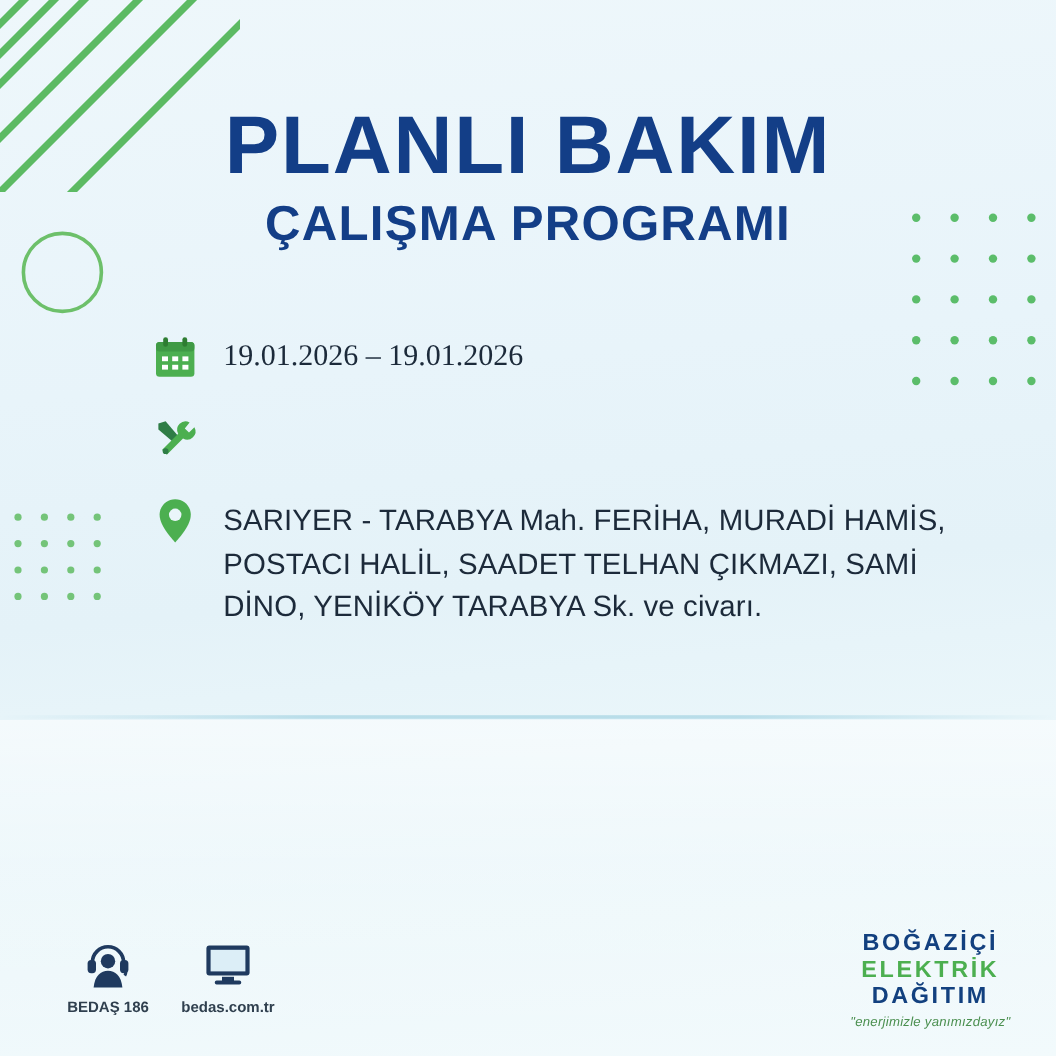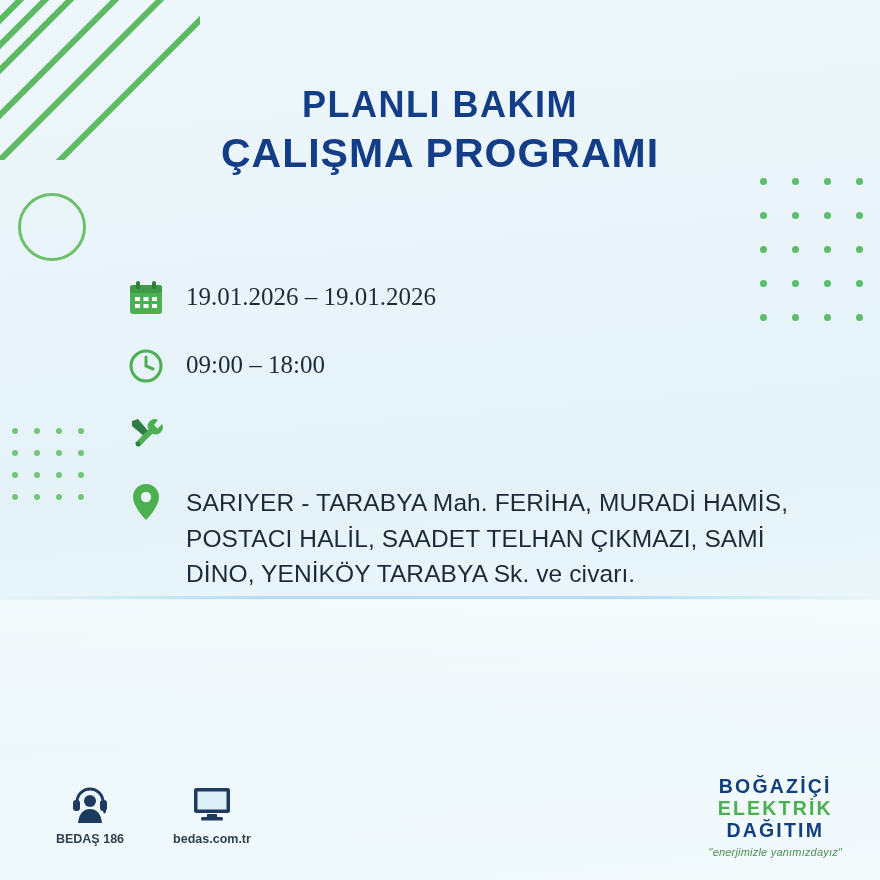--- a/index.html
+++ b/index.html
@@ -66,21 +66,21 @@
   }
 
   .title-wrap {
     position: absolute;
     top: 86px;
     left: 0; right: 0;
     text-align: center;
   }
   .title-main {
     color: #133e87;
-    font-size: 36px;
+    font-size: 68px;
     font-weight: bold;
     letter-spacing: 1.5px;
     line-height: 1.05;
   }
   .title-sub {
     color: #133e87;
     font-size: 41px;
     font-weight: bold;
     letter-spacing: 1px;
     margin-top: 8px;
@@ -124,21 +124,20 @@
   }
   .row-address { margin-bottom: 2px; }
 
   
   .footer {
     position: absolute;
     left: 40px;
     top: 780px;
     display: flex;
     align-items: center;
-    gap: 22px;
   }
   .foot-item {
     width: 100px;
     text-align: center;
     color: #2a3a4a;
   }
   .foot-item .glyph {
     height: 46px;
     display: flex;
     align-items: center;
@@ -261,29 +260,20 @@
               <rect x="25" y="18" width="5" height="4"></rect>
             <rect x="8" y="25" width="5" height="4"></rect>
               <rect x="16.5" y="25" width="5" height="4"></rect>
               <rect x="25" y="25" width="5" height="4"></rect>
           </g>
         </svg>
       </div>
       <div class="info-text">19.01.2026 – 19.01.2026</div>
     </div>
 
-    <div class="info-row">
-      <div class="info-icon">
-        <svg width="38" height="38" viewBox="0 0 38 38">
-          <circle cx="19" cy="19" r="15" fill="none" stroke="#4caf50" stroke-width="3"></circle>
-          <path d="M19 10 L19 19 L26 22" fill="none" stroke="#4caf50" stroke-width="3" stroke-linecap="round"></path>
-        </svg>
-      </div>
-      <div class="info-text">09:00 – 18:00</div>
-    </div>
 
     <div class="info-row">
       <div class="info-icon">
         <svg width="38" height="38" viewBox="0 0 38 38">
           <path d="M5 6 L11 4 L22 17 L18 22 L5 11 Z" fill="#2f7d46"></path>
           <path d="M31 5 a7 7 0 0 0 -9.5 9.5 L8 28 l4 4 L25.5 18.5 A7 7 0 0 0 35 9 l-4.5 4.5 -3.5 -3.5 Z" fill="#4caf50"></path>
           <circle cx="11" cy="29" r="2.4" fill="#2f7d46"></circle>
         </svg>
       </div>
     </div>

